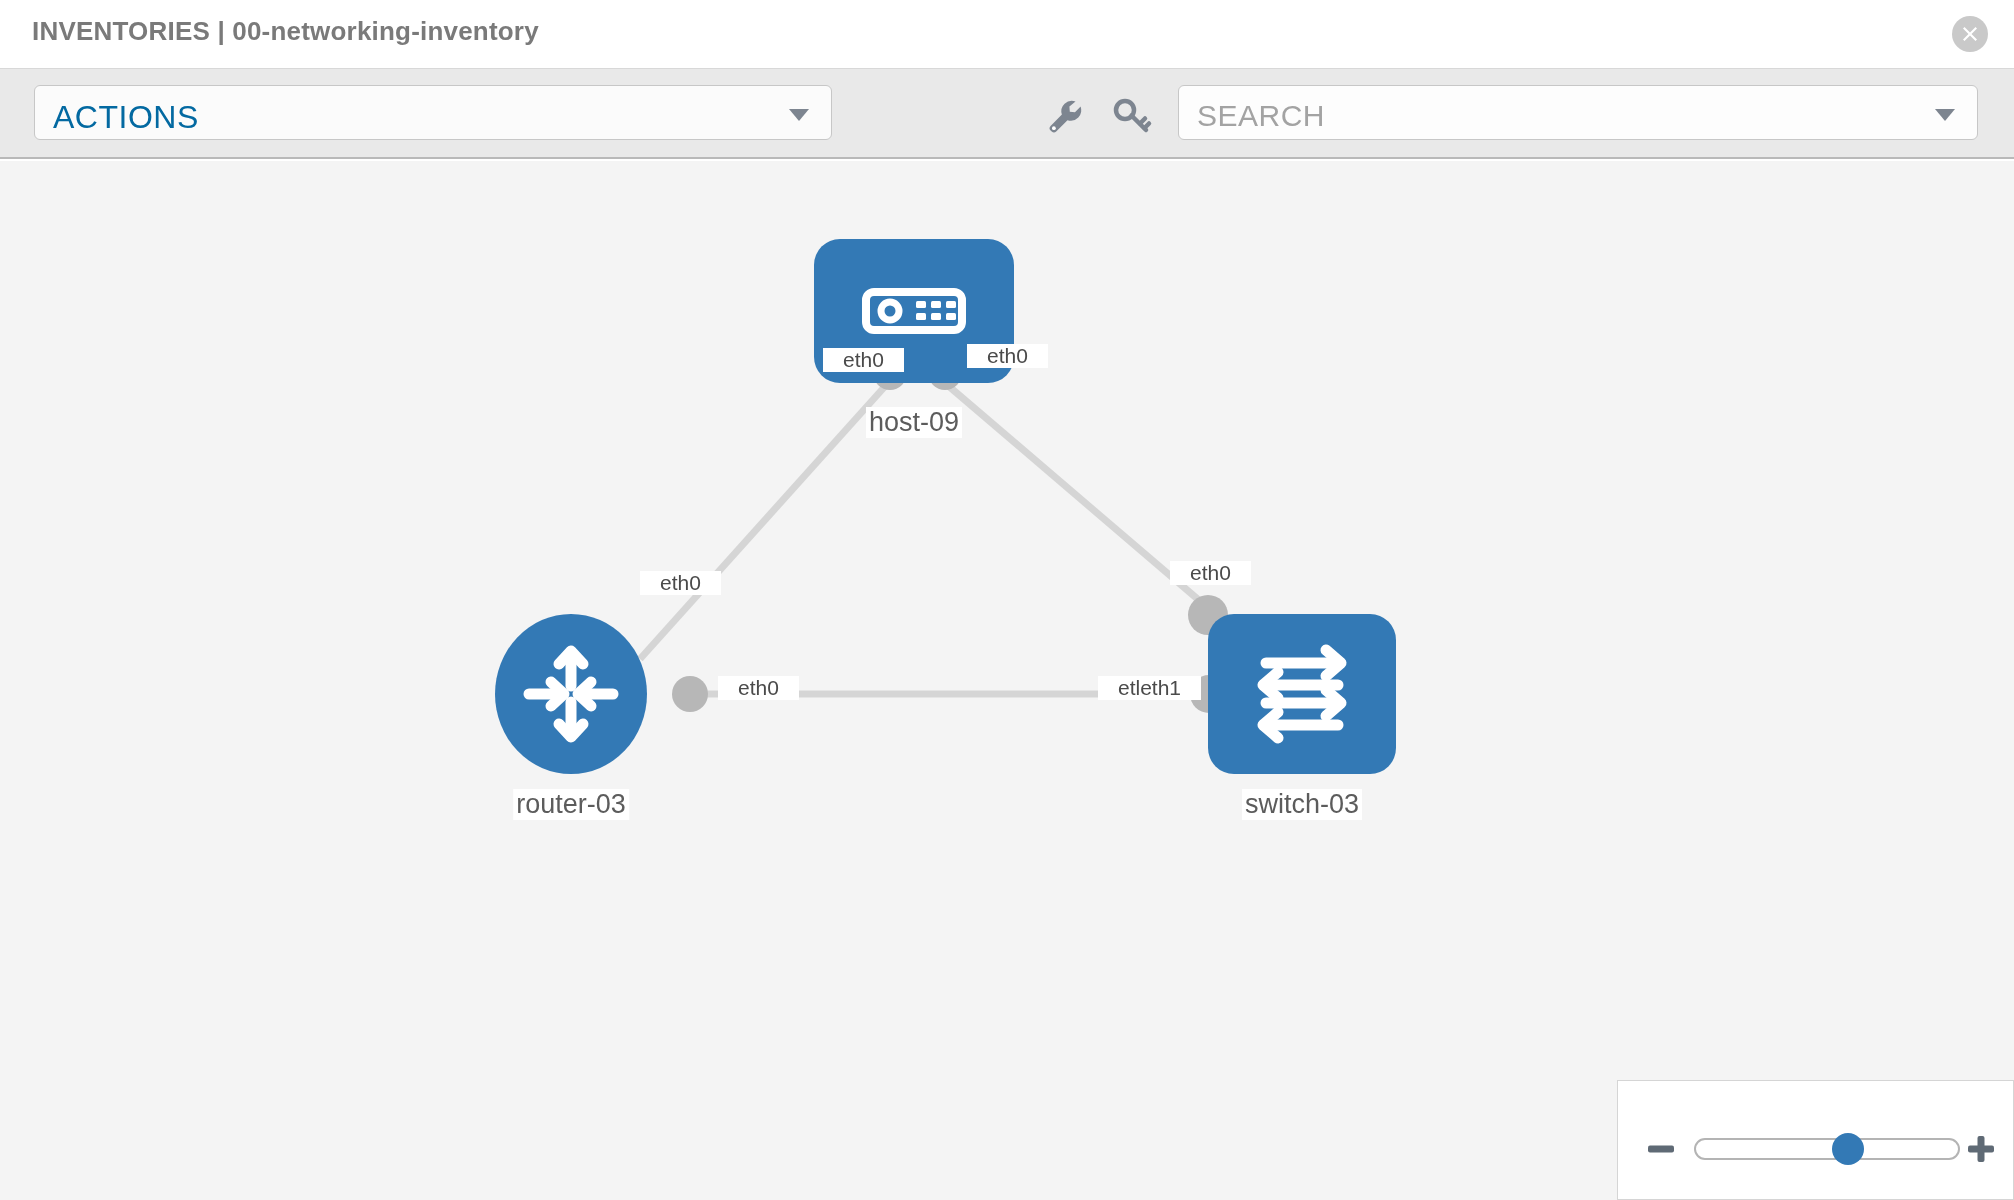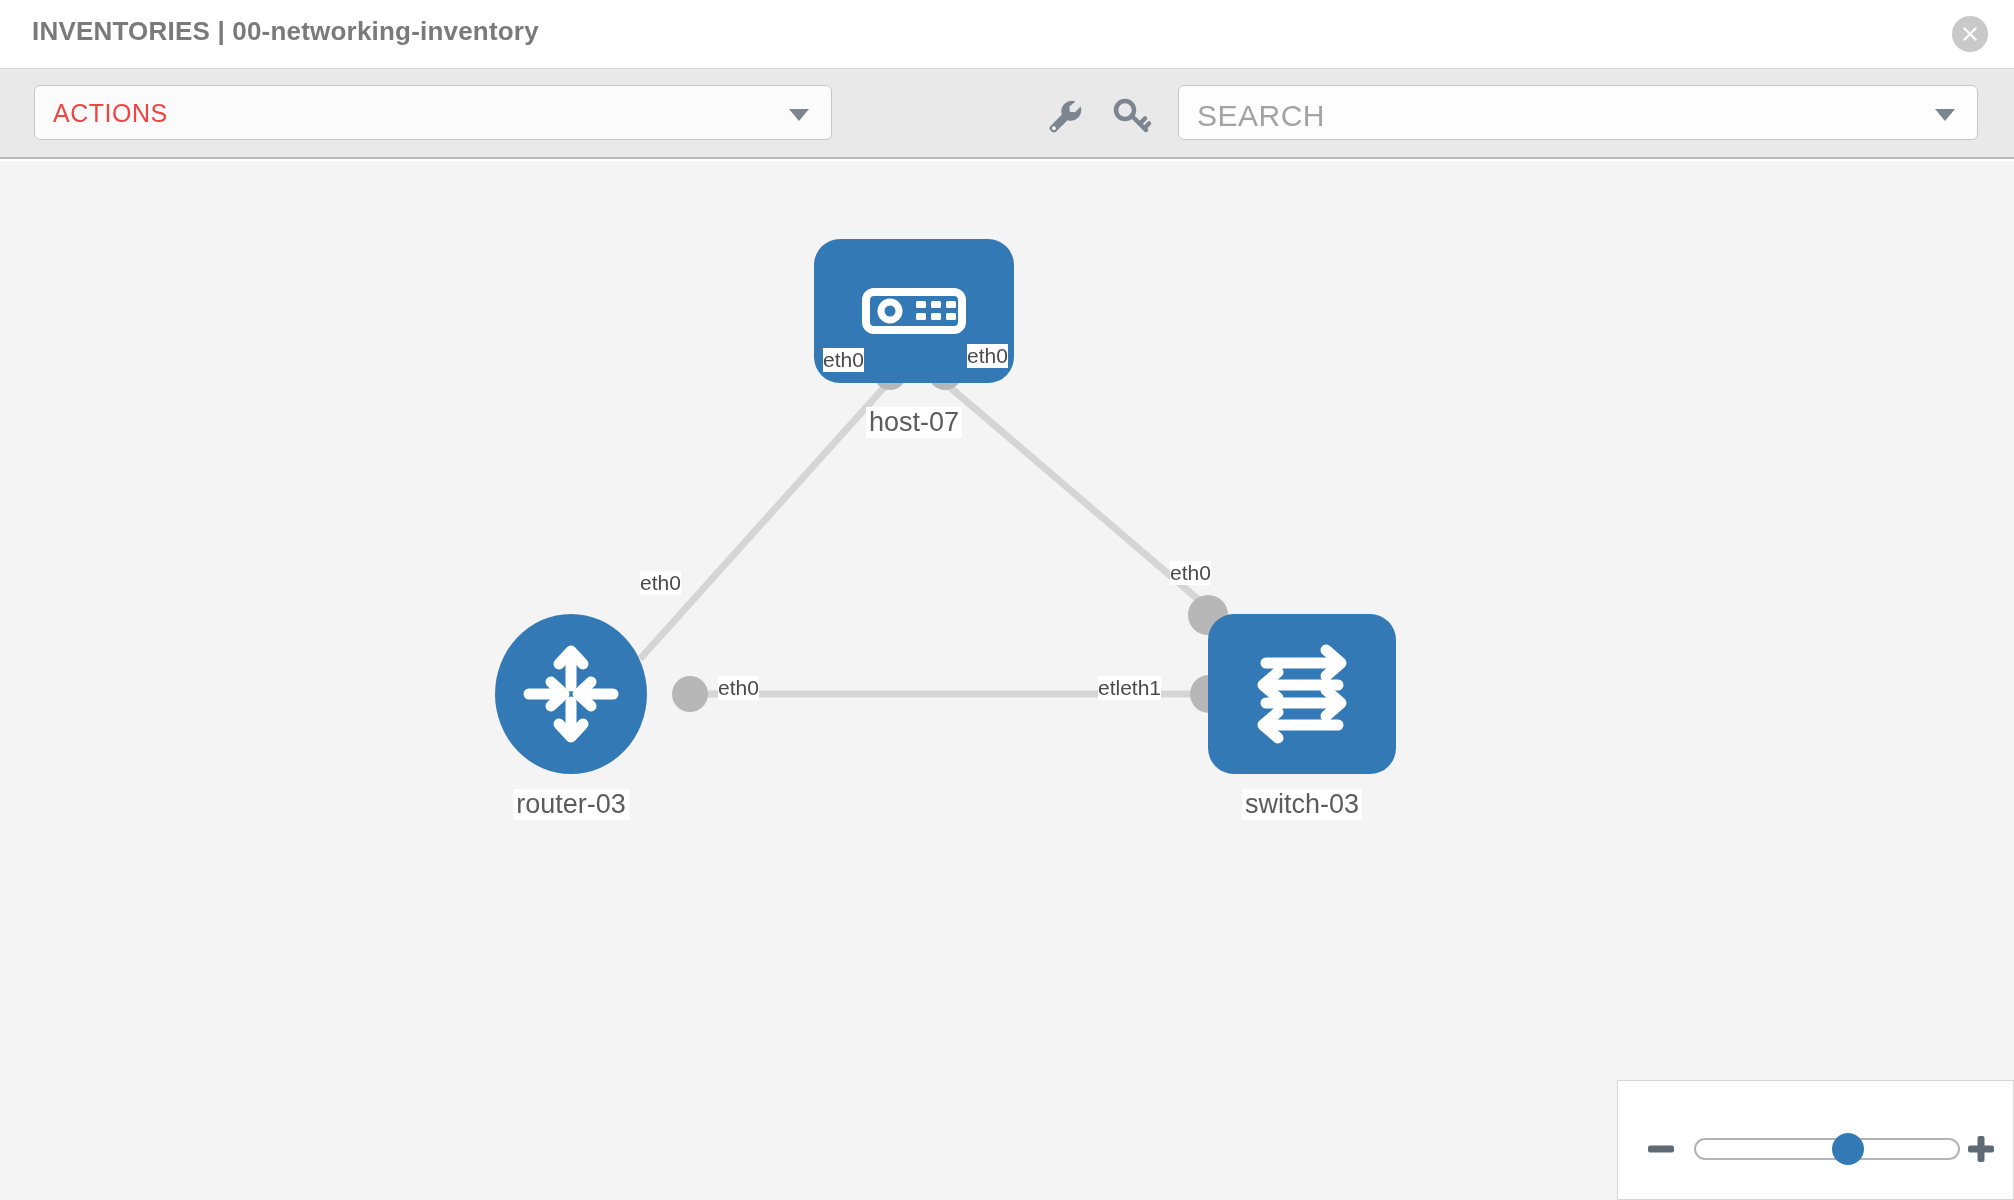--- a/index.html
+++ b/index.html
@@ -34,21 +34,21 @@
     background: #e9e9e9; border-bottom: 2px solid #b9b9b9;
   }
   .actions-select {
     position: absolute; left: 34px; top: 85px;
     width: 798px; height: 55px;
     background: #fbfbfb; border: 1px solid #c7c7c7; border-radius: 6px;
     cursor: pointer;
   }
   .actions-select .label {
     position: absolute; left: 18px; top: 13px;
-    font-size: 25px; color: #ef4444; letter-spacing: 0.5px;
+    font-size: 32px; color: #0369a1; letter-spacing: 0.5px;
   }
   .caret {
     position: absolute; right: 22px; top: 23px;
     width: 0; height: 0;
     border-left: 10px solid transparent;
     border-right: 10px solid transparent;
     border-top: 12px solid #7d8590;
   }
   .tool-icon {
     position: absolute; top: 93px; width: 44px; height: 44px;
@@ -83,21 +83,21 @@
   }
   .node-label {
     position: absolute; white-space: nowrap;
     font-size: 27px; color: #5c5c5c;
     background: #ffffff; padding: 0 3px;
     transform: translateX(-50%);
   }
   .port-label {
     position: absolute; white-space: nowrap;
     font-size: 21px; color: #4a4a4a;
-    background: #ffffff; padding: 0 0;
+    background: #ffffff; padding: 0 20px;
   }
   .port-dot {
     position: absolute; border-radius: 50%; background: #b7b7b7;
   }
 
   
   .zoom-widget {
     position: absolute; left: 1617px; top: 1080px;
     width: 397px; height: 120px;
     background: #ffffff; border: 1px solid #d5d5d5;
@@ -189,21 +189,21 @@
           <rect x="4" y="10" width="96" height="38" rx="8" ry="8" fill="none" stroke="#ffffff" stroke-width="8"></rect>
           <circle cx="28" cy="29" r="9" fill="none" stroke="#ffffff" stroke-width="7"></circle>
           <rect x="54" y="19" width="10" height="7" rx="1.5" fill="#ffffff"></rect>
           <rect x="69" y="19" width="10" height="7" rx="1.5" fill="#ffffff"></rect>
           <rect x="84" y="19" width="10" height="7" rx="1.5" fill="#ffffff"></rect>
           <rect x="54" y="31" width="10" height="7" rx="1.5" fill="#ffffff"></rect>
           <rect x="69" y="31" width="10" height="7" rx="1.5" fill="#ffffff"></rect>
           <rect x="84" y="31" width="10" height="7" rx="1.5" fill="#ffffff"></rect>
         </svg>
       </div>
-      <div class="node-label" style="left:100px; top:168px;">host-07</div>
+      <div class="node-label" style="left:100px; top:168px;">host-09</div>
     </div>
 
     <div class="node" style="left:495px; top:453px;">
       <div class="node-shape" style="left:0; top:0; width:152px; height:160px; border-radius:50%;">
         <svg width="104" height="104" viewBox="0 0 104 104">
           <g fill="none" stroke="#ffffff" stroke-width="11" stroke-linecap="round" stroke-linejoin="round">
             <path d="M52 10 L52 44"></path>
               <path d="M40 22 L52 9 L64 22"></path>
             <path d="M52 94 L52 60"></path>
               <path d="M40 82 L52 95 L64 82"></path>

